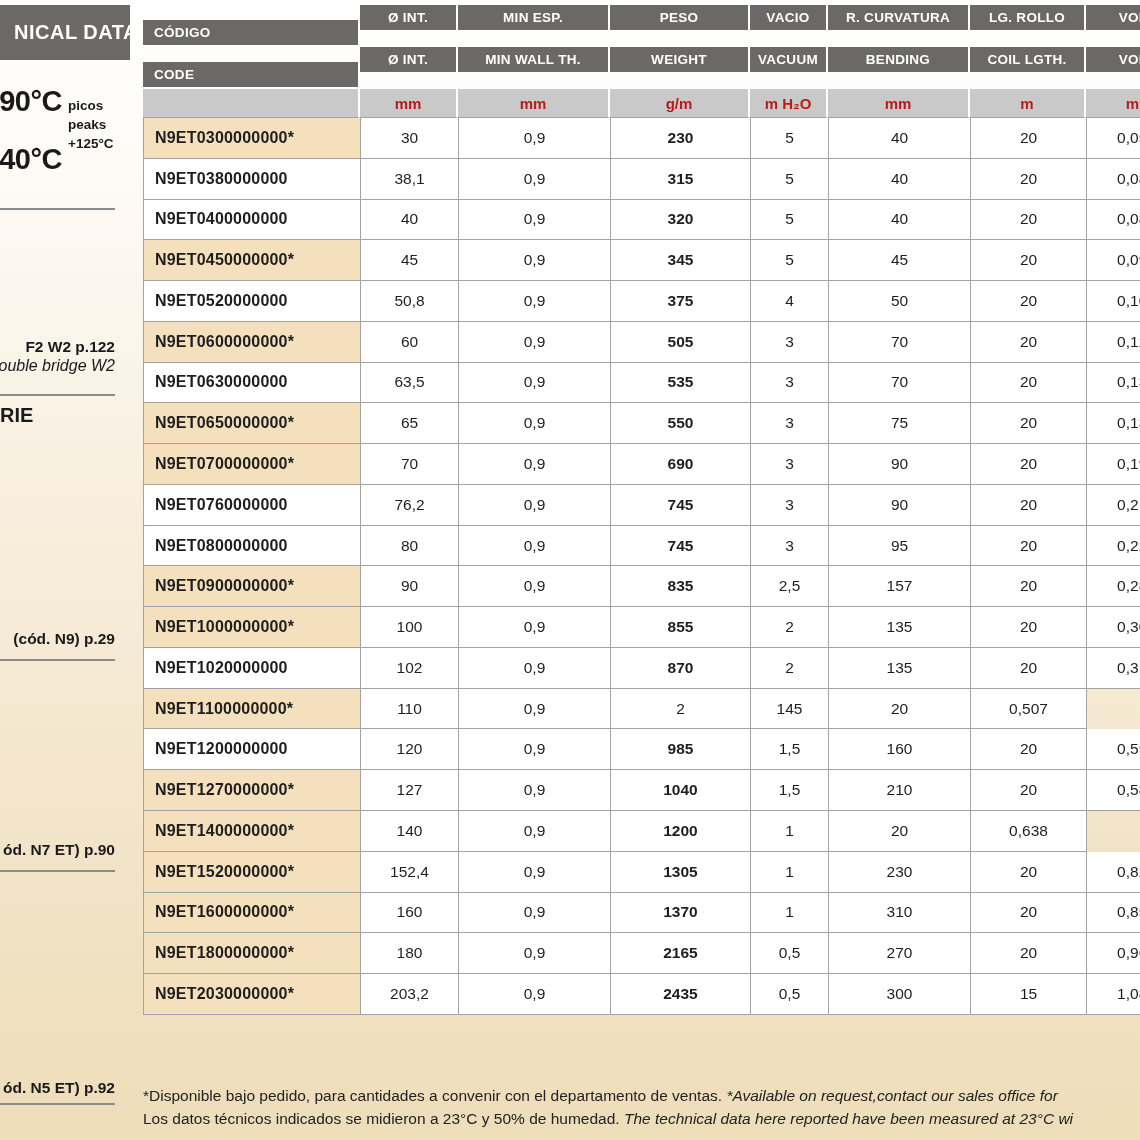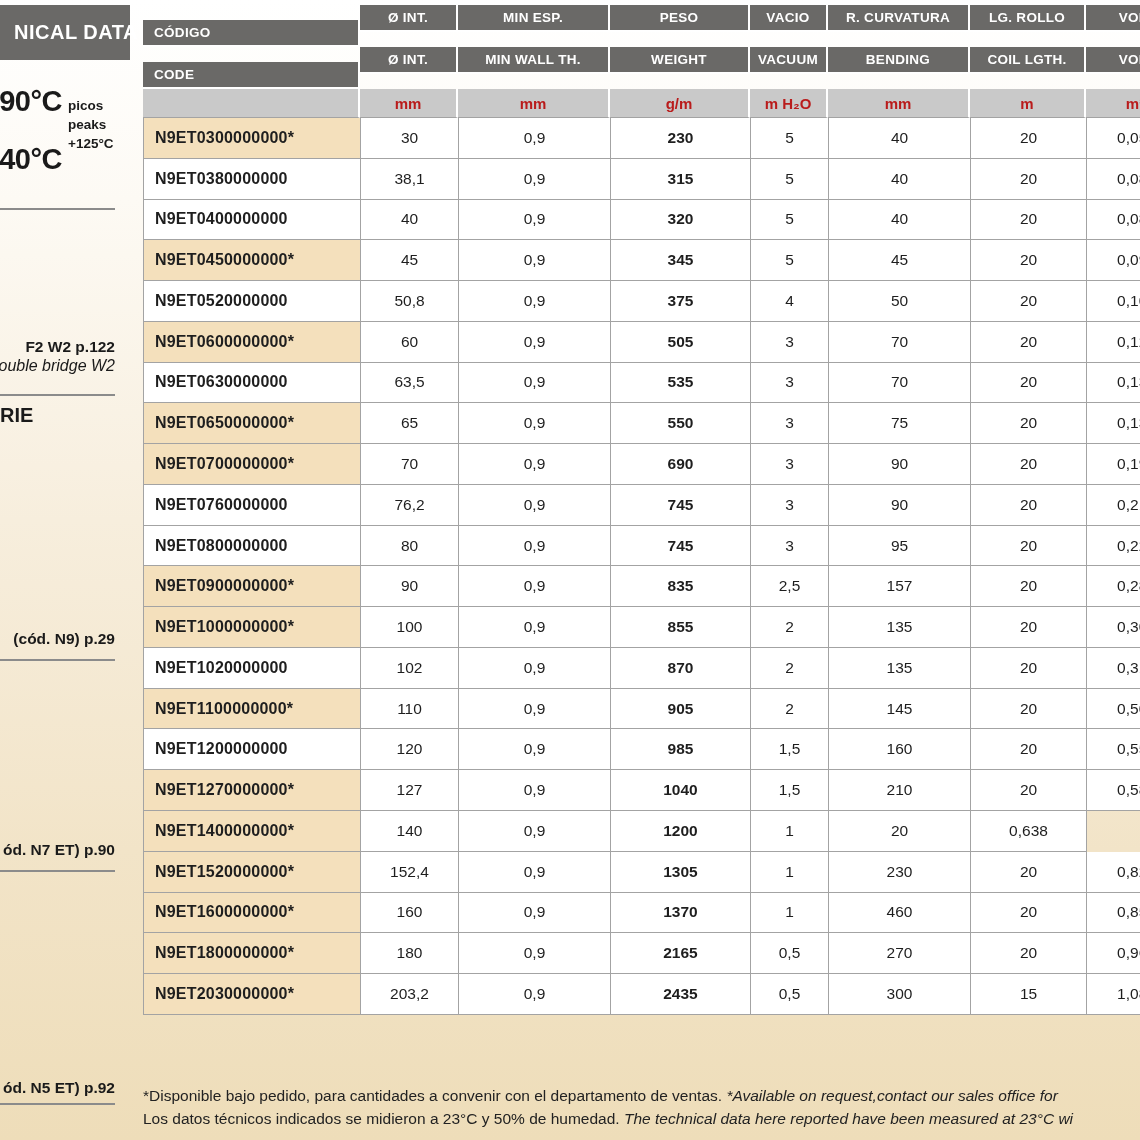--- a/index.html
+++ b/index.html
@@ -252,21 +252,20 @@
         <div class="bcell weight">870</div>
         <div class="bcell">2</div>
         <div class="bcell">135</div>
         <div class="bcell">20</div>
         <div class="bcell">0,315</div>
       </div>
       <div class="grid-row">
         <div class="bcell code starred">N9ET1100000000*</div>
         <div class="bcell">110</div>
         <div class="bcell">0,9</div>
-        <div class="bcell weight">905</div>
         <div class="bcell">2</div>
         <div class="bcell">145</div>
         <div class="bcell">20</div>
         <div class="bcell">0,507</div>
       </div>
       <div class="grid-row">
         <div class="bcell code">N9ET1200000000</div>
         <div class="bcell">120</div>
         <div class="bcell">0,9</div>
         <div class="bcell weight">985</div>
@@ -303,21 +302,21 @@
         <div class="bcell">230</div>
         <div class="bcell">20</div>
         <div class="bcell">0,820</div>
       </div>
       <div class="grid-row">
         <div class="bcell code starred">N9ET1600000000*</div>
         <div class="bcell">160</div>
         <div class="bcell">0,9</div>
         <div class="bcell weight">1370</div>
         <div class="bcell">1</div>
-        <div class="bcell">460</div>
+        <div class="bcell">310</div>
         <div class="bcell">20</div>
         <div class="bcell">0,859</div>
       </div>
       <div class="grid-row">
         <div class="bcell code starred">N9ET1800000000*</div>
         <div class="bcell">180</div>
         <div class="bcell">0,9</div>
         <div class="bcell weight">2165</div>
         <div class="bcell">0,5</div>
         <div class="bcell">270</div>

